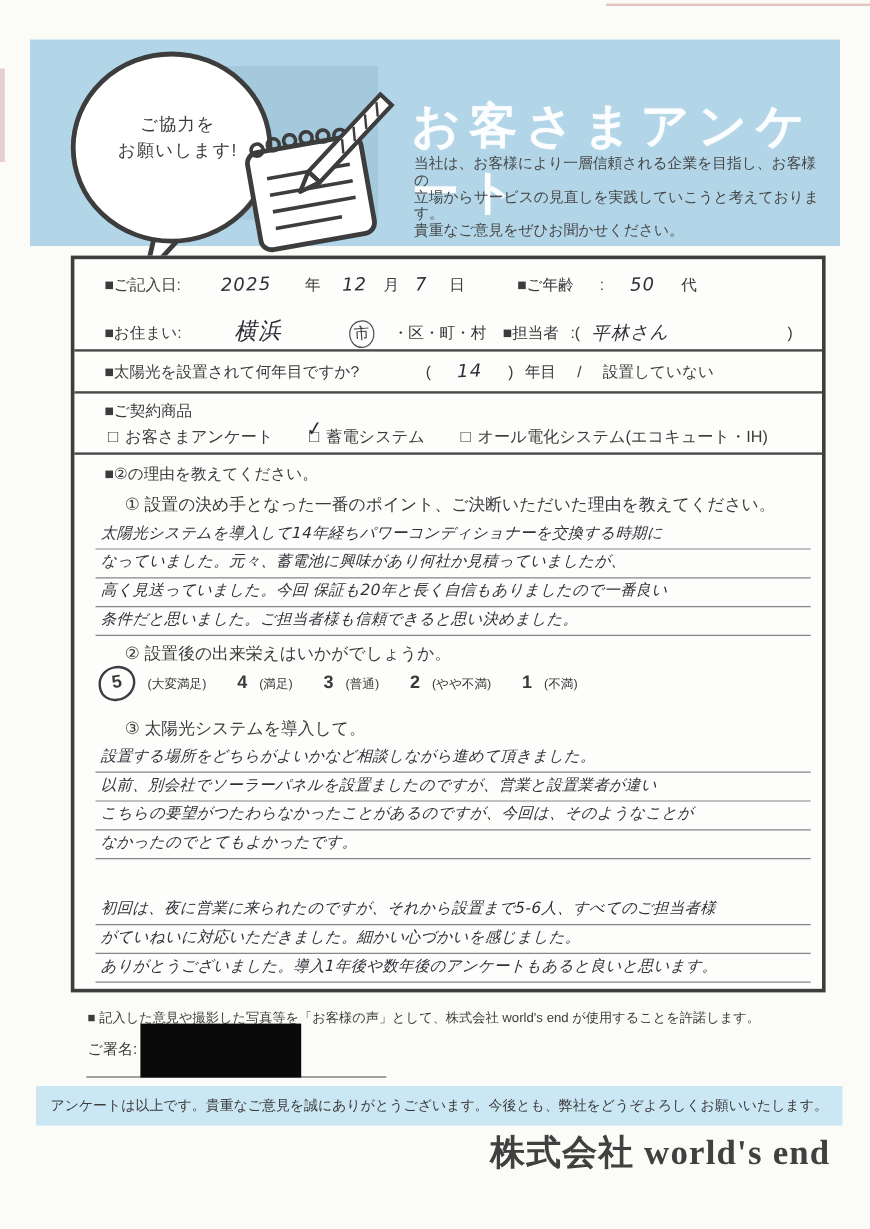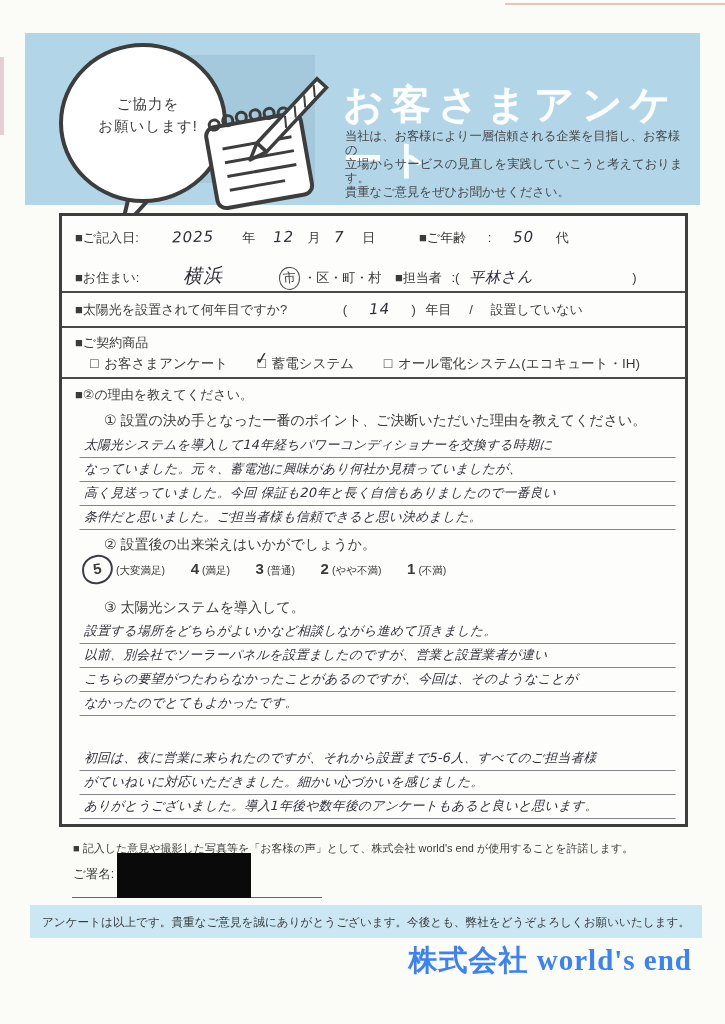--- a/index.html
+++ b/index.html
@@ -37,21 +37,21 @@
 
   
   .main-box{
     left:59px;top:213px;width:629px;height:614px;
     border:3px solid #3e3e3e;background:#fdfdfb;box-sizing:border-box;
   }
   .hr{position:absolute;left:0;width:100%;height:0;border-top:2px solid #4a4a4a;}
   .hr1{top:75px;} .hr2{top:110px;} .hr3{top:161px;}
   .row{position:absolute;left:13px;white-space:nowrap;font-size:13px;color:#3b3b3b;}
   .row span{display:inline-block;}
-  .lbl{font-size:13px;color:#3b3b3b;}
+  .lbl{font-size:13px;color:#3b3b3b;margin-left:12px;}
   .hw{
     font-family:"DejaVu Sans",sans-serif;font-style:italic;
     color:#2f2f3a;transform:rotate(-1.5deg);display:inline-block;
     font-size:15px;letter-spacing:1px;
   }
   .row1{top:12px;} .row2{top:47px;} .row3{top:84px;}
   .row-contract-label{top:118px;} .row-contract-items{top:139px;left:28px;}
   .row-instruction{top:170px;}
 
   .ml6{margin-left:6px;} .ml10{margin-left:10px;} .ml14{margin-left:14px;}
@@ -78,41 +78,41 @@
     height:23px;border-bottom:1px solid #84848a;
     font-family:"DejaVu Sans",sans-serif;font-style:italic;
     font-size:12.8px;line-height:22px;color:#30303a;
     white-space:nowrap;overflow:hidden;padding-left:4px;letter-spacing:.3px;
     transform:skewX(-2deg);
   }
 
   .scale-row{position:absolute;left:20px;top:339px;white-space:nowrap;font-size:13px;color:#3b3b3b;}
   .scale-item{margin-right:22px;display:inline-block;}
   .scale-num{font-size:15px;font-weight:600;color:#3a3a3a;}
-  .scale-desc{font-size:10.5px;margin-left:3px;}
+  .scale-desc{font-size:10.5px;margin-left:10px;}
   .circle5{
     display:inline-block;width:27px;height:25px;border:2px solid #3c3c46;
     border-radius:52% 48% 55% 45%;text-align:center;line-height:23px;
     transform:rotate(-9deg);margin-right:0;
   }
 
   
   .consent{left:73px;top:841px;width:615px;font-size:11px;color:#3b3b3b;}
   .sig-label{left:73px;top:866px;font-size:12.5px;color:#3b3b3b;}
   .sig-redaction{left:117px;top:853px;width:134px;height:45px;background:#0a0a0a;}
   .sig-line{left:72px;top:897px;width:250px;height:0;border-top:1.3px solid #66666c;}
 
   .footer-band{
     left:30px;top:905px;width:672px;height:33px;background:#cbe7f4;
     text-align:center;font-size:11.6px;color:#3a3a3a;line-height:33px;
   }
   .logo{
     right:33px;top:941px;
     font-family:"Liberation Serif","DejaVu Serif",serif;
-    font-size:29px;font-weight:600;color:#3b82f6;letter-spacing:1px;
+    font-size:29px;font-weight:600;color:#404040;letter-spacing:1px;
   }
 </style>
 </head>
 <body>
 
 <div>
 
   <div class="abs artifact-top"></div>
   <div class="abs artifact-left"></div>
 

